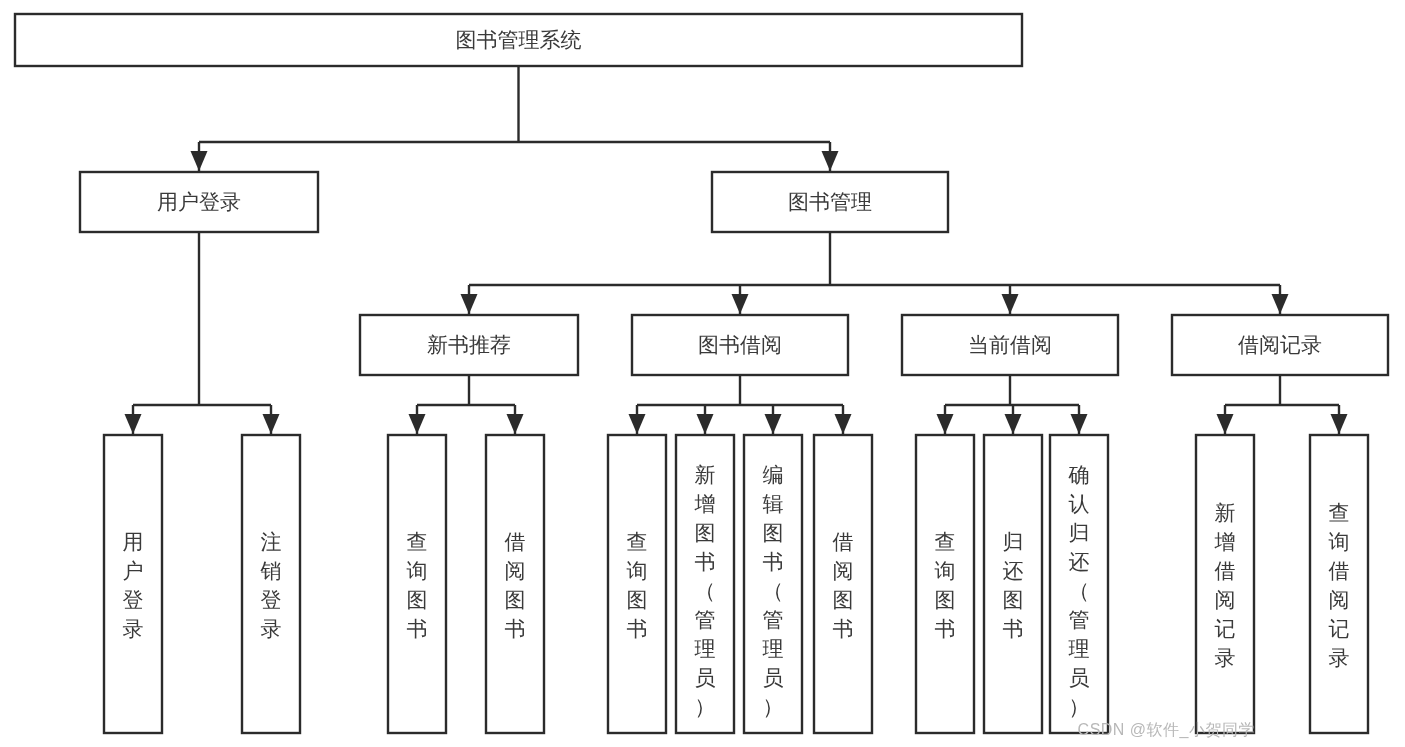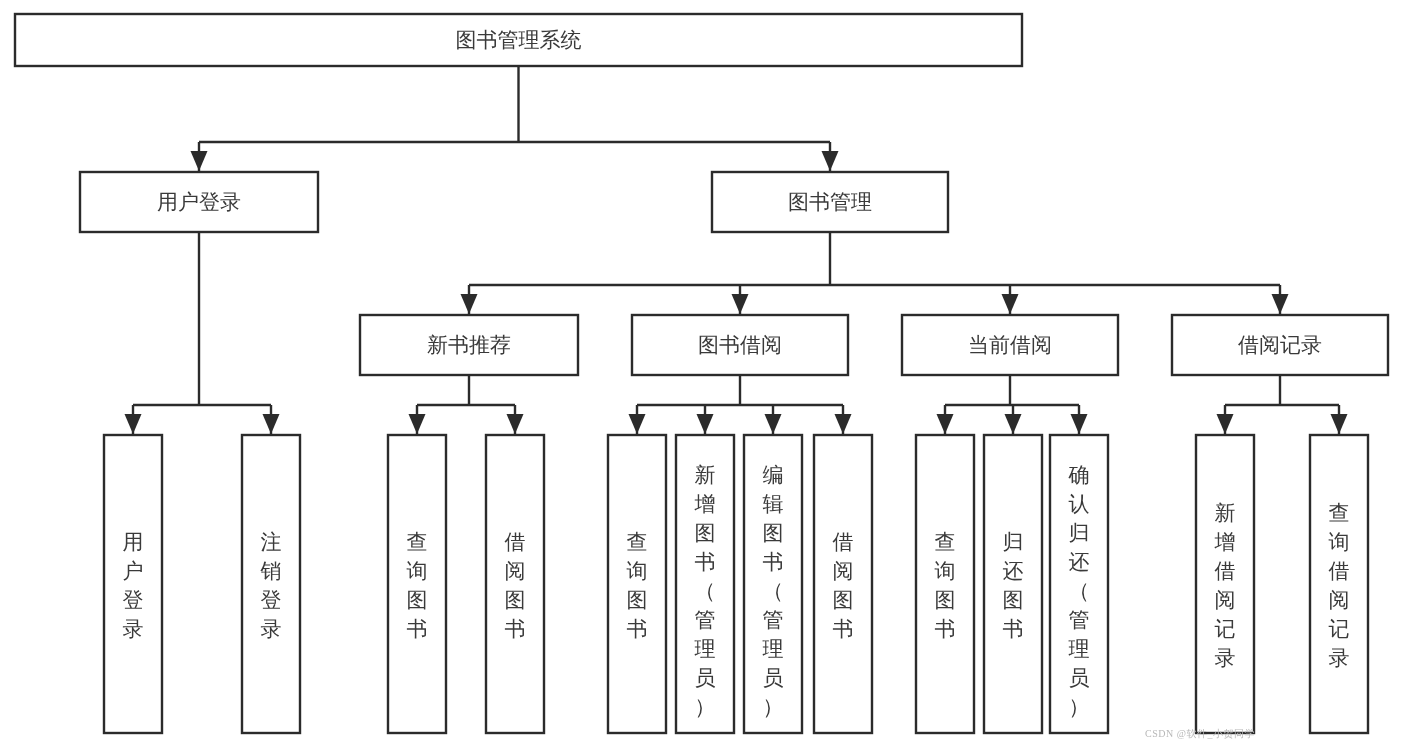--- a/index.html
+++ b/index.html
@@ -51,22 +51,22 @@
   .node-label-vert {
     fill: #3a3a3a;
     font-family: "Liberation Sans", "DejaVu Sans", sans-serif;
     font-size: 21px;
     text-anchor: middle;
   }
   .watermark {
     position: absolute;
     right: 14px;
     bottom: 6px;
-    font-family: Liberation Serif, serif;
-    font-size: 10px;
+    font-family: Liberation Sans, sans-serif;
+    font-size: 16px;
     color: #b8b8b8;
     letter-spacing: 0.5px;
     white-space: nowrap;
     pointer-events: none;
   }
 </style>
 </head>
 <body>
 
 <div id="diagram-root">

